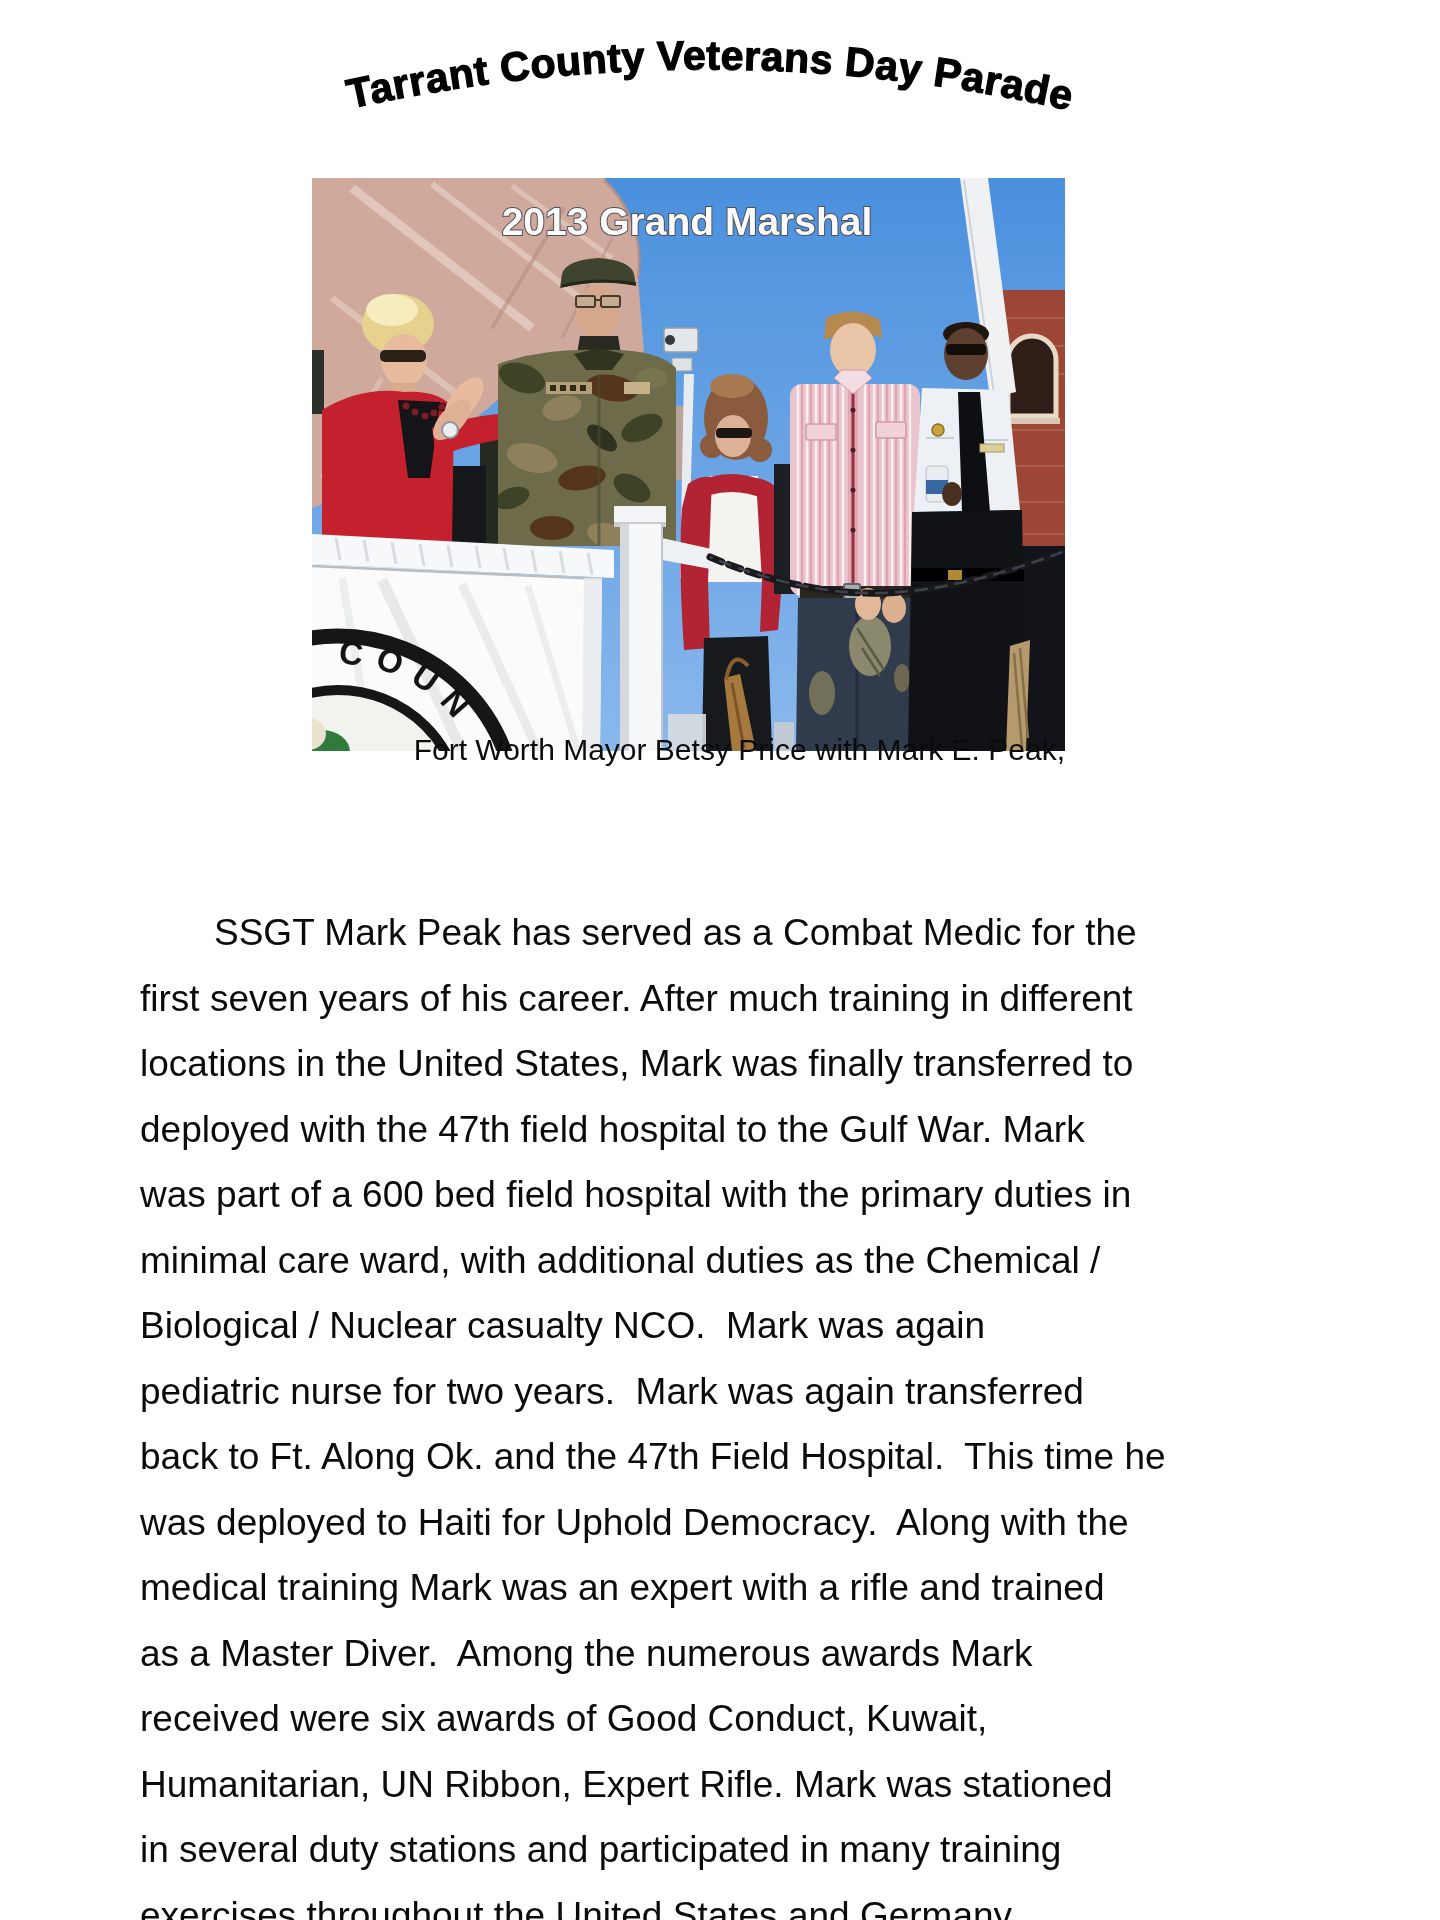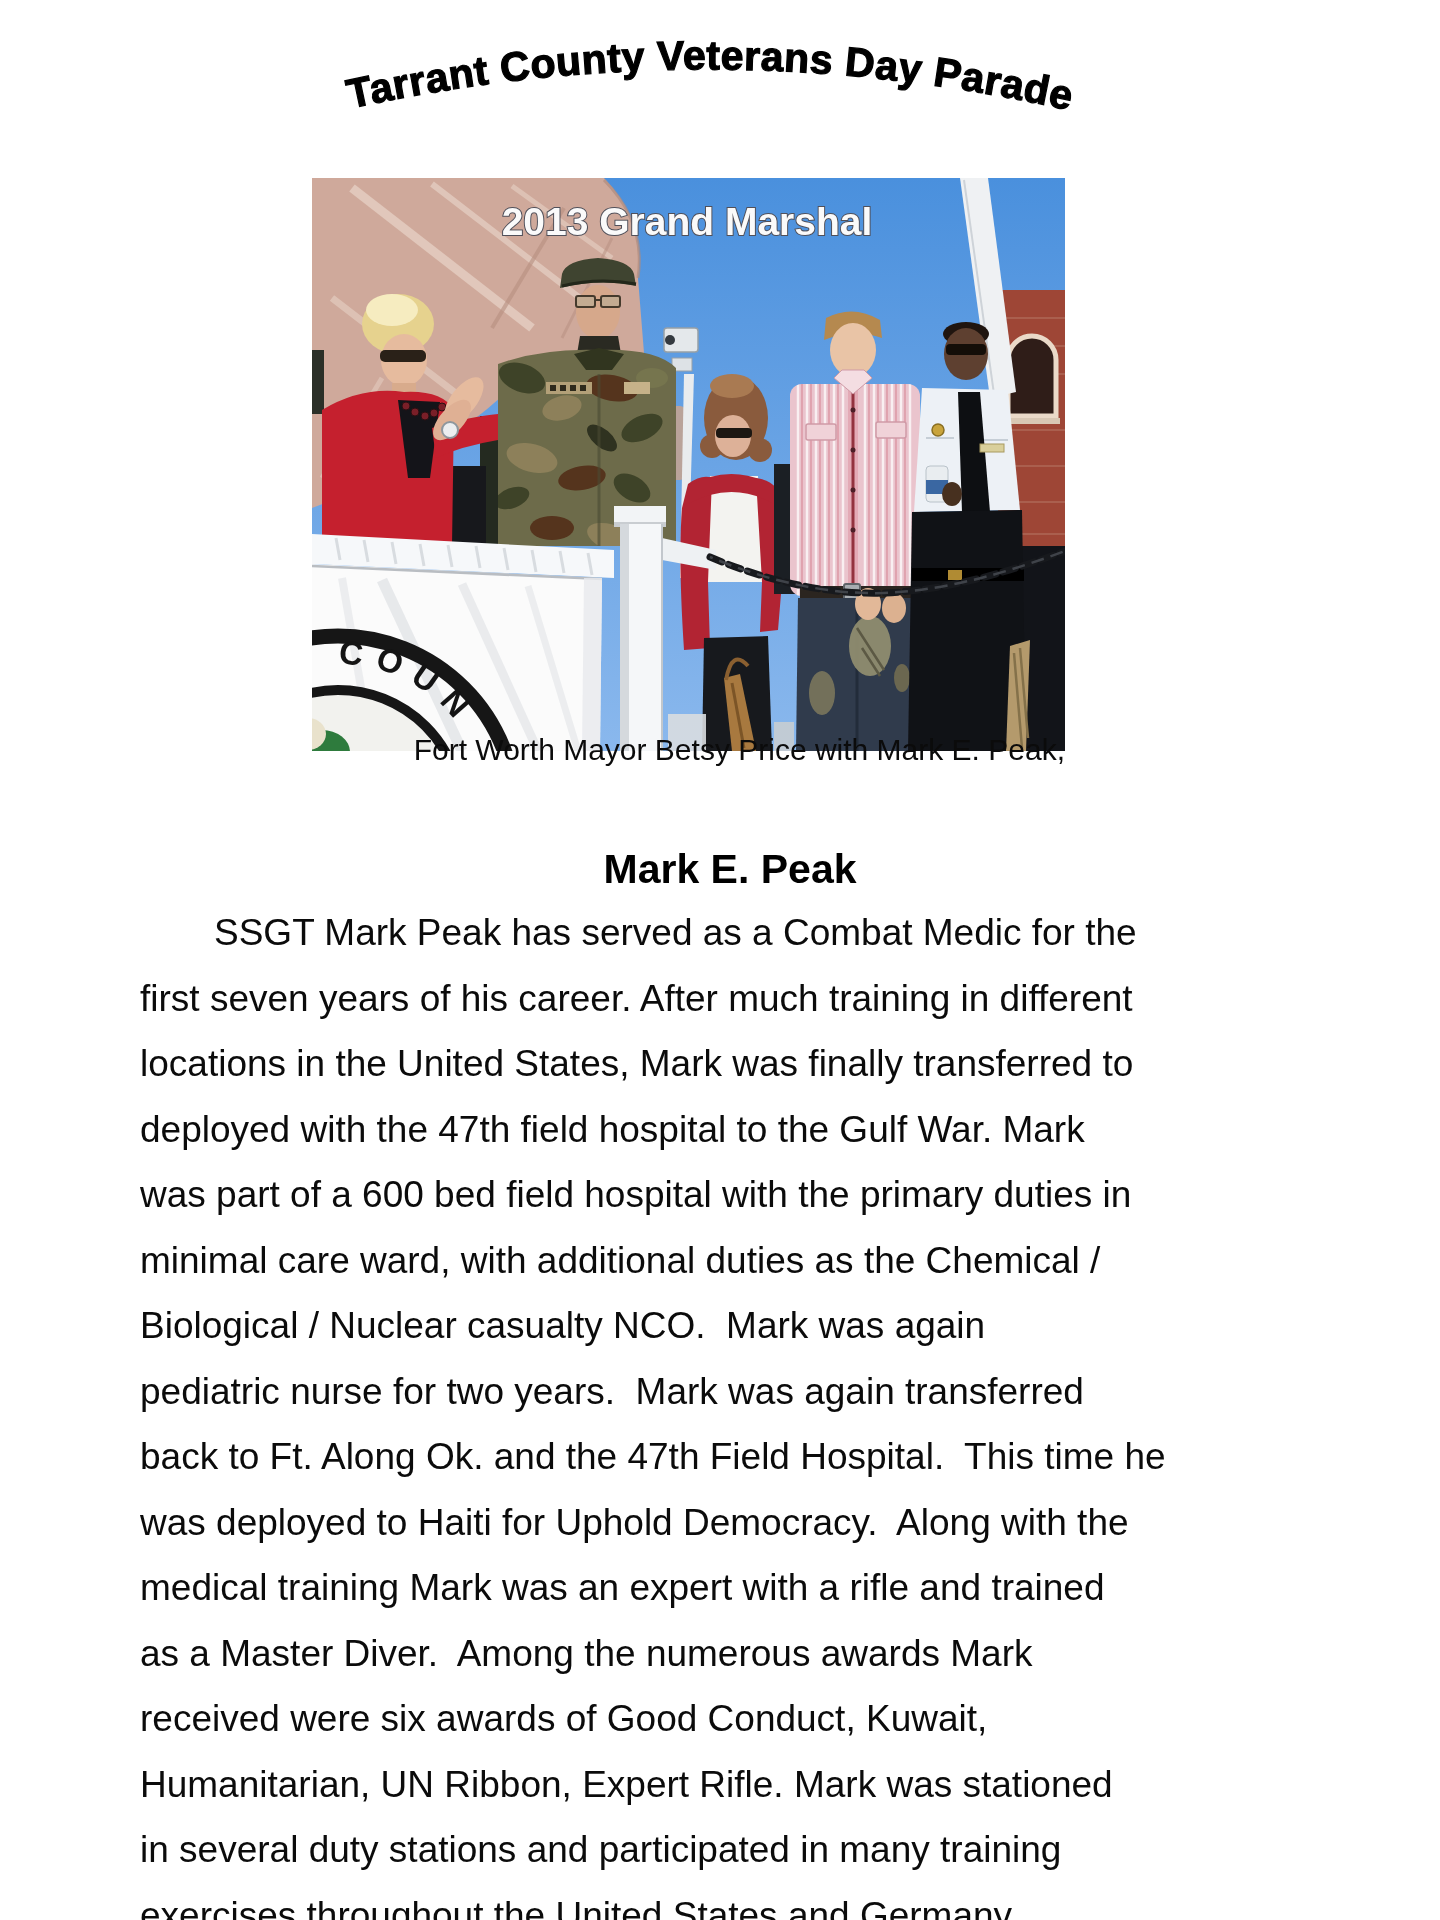--- a/index.html
+++ b/index.html
@@ -270,21 +270,20 @@
         <path d="M398,379 C450,401 512,417 572,415 C640,412 702,392 753,373" stroke="#17191d" stroke-width="7" fill="none" stroke-dasharray="13 7" stroke-linecap="round"></path>
         <path d="M398,379 C450,401 512,417 572,415 C640,412 702,392 753,373" stroke="#4a4e55" stroke-width="2.5" fill="none" stroke-dasharray="13 7" stroke-dashoffset="10" opacity="0.8"></path>
       </g>
     </svg>
   </div>
 
   <div class="caption">
     <div>Fort Worth Mayor Betsy Price with Mark E. Peak,</div>
   </div>
 
-  <h1 class="heading">Mark E. Peak</h1>
 
   <div class="body-text">
     <div class="ln indent">SSGT Mark Peak has served as a Combat Medic for the</div>
     <div class="ln">first seven years of his career. After much training in different</div>
     <div class="ln">locations in the United States, Mark was finally transferred to</div>
     <div class="ln">deployed with the 47th field hospital to the Gulf War. Mark</div>
     <div class="ln">was part of a 600 bed field hospital with the primary duties in</div>
     <div class="ln">minimal care ward, with additional duties as the Chemical /</div>
     <div class="ln">Biological / Nuclear casualty NCO.  Mark was again</div>
     <div class="ln">pediatric nurse for two years.  Mark was again transferred</div>

